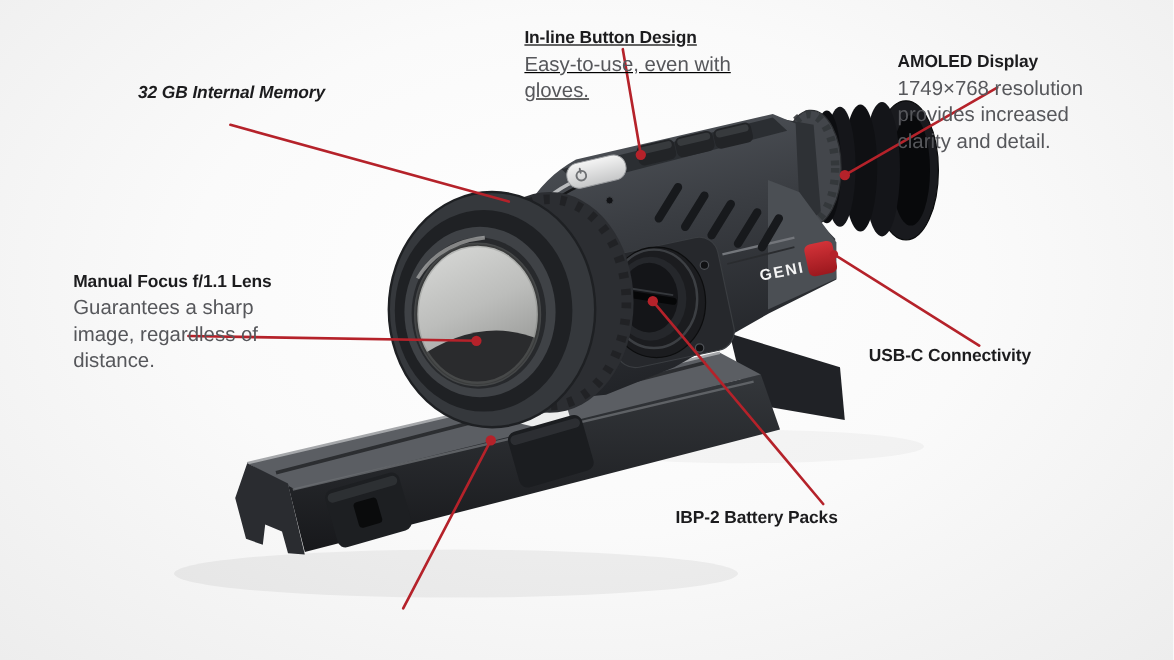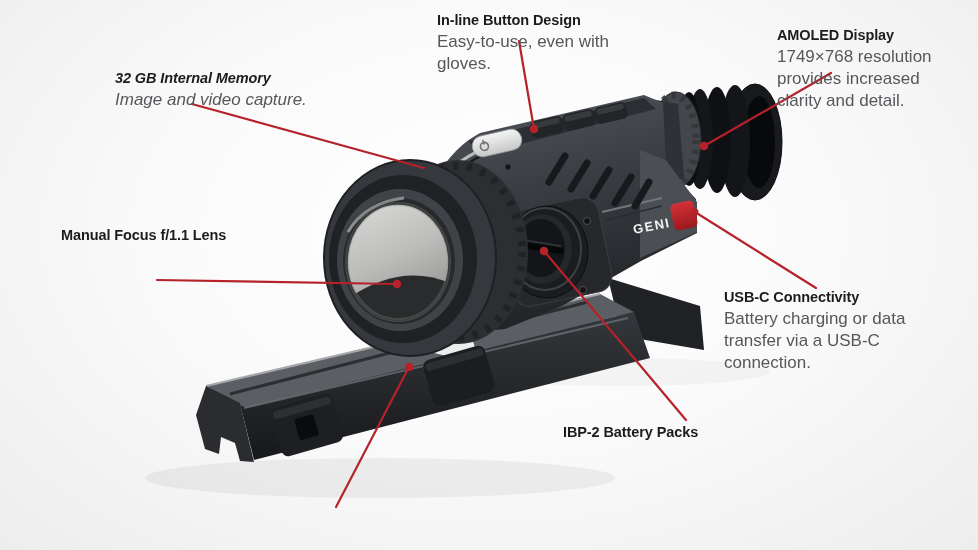--- a/index.html
+++ b/index.html
@@ -181,42 +181,41 @@
     <g fill="#b5222a">
       <circle cx="534" cy="129" r="4.3"></circle>
       <circle cx="704" cy="146" r="4.3"></circle>
       <circle cx="397" cy="284" r="4.3"></circle>
       <circle cx="695" cy="212" r="3.5"></circle>
       <circle cx="544" cy="251" r="4.3"></circle>
       <circle cx="409" cy="367" r="4.3"></circle>
     </g>
   </svg>
 
-  <div class="callout" style="left:437px;top:12px;max-width:210px;">
+  <div class="callout" style="left:437px;top:24px;max-width:210px;text-decoration:underline;">
     <div class="callout-title">In-line Button Design</div>
     <div class="callout-desc">Easy-to-use, even with gloves.</div>
   </div>
 
-  <div class="callout" style="left:748px;top:27px;max-width:178px;margin-left:29px;">
+  <div class="callout" style="left:748px;top:44px;max-width:178px;">
     <div class="callout-title">AMOLED Display</div>
     <div class="callout-desc">1749×768 resolution provides increased clarity and detail.</div>
   </div>
 
   <div class="callout" style="left:115px;top:70px;max-width:210px;font-style:italic;">
     <div class="callout-title">32 GB Internal Memory</div>
-    <div class="callout-desc">Image and video capture.</div>
   </div>
 
   <div class="callout" style="left:61px;top:227px;max-width:185px;">
     <div class="callout-title">Manual Focus f/1.1 Lens</div>
+    <div class="callout-desc">Guarantees a sharp image, regardless of distance.</div>
   </div>
 
   <div class="callout" style="left:724px;top:289px;max-width:215px;">
     <div class="callout-title">USB-C Connectivity</div>
-    <div class="callout-desc">Battery charging or data transfer via a USB-C connection.</div>
   </div>
 
   <div class="callout" style="left:563px;top:424px;max-width:302px;">
     <div class="callout-title">IBP-2 Battery Packs</div>
   </div>
 
 
 </div>
 
 </body></html>

